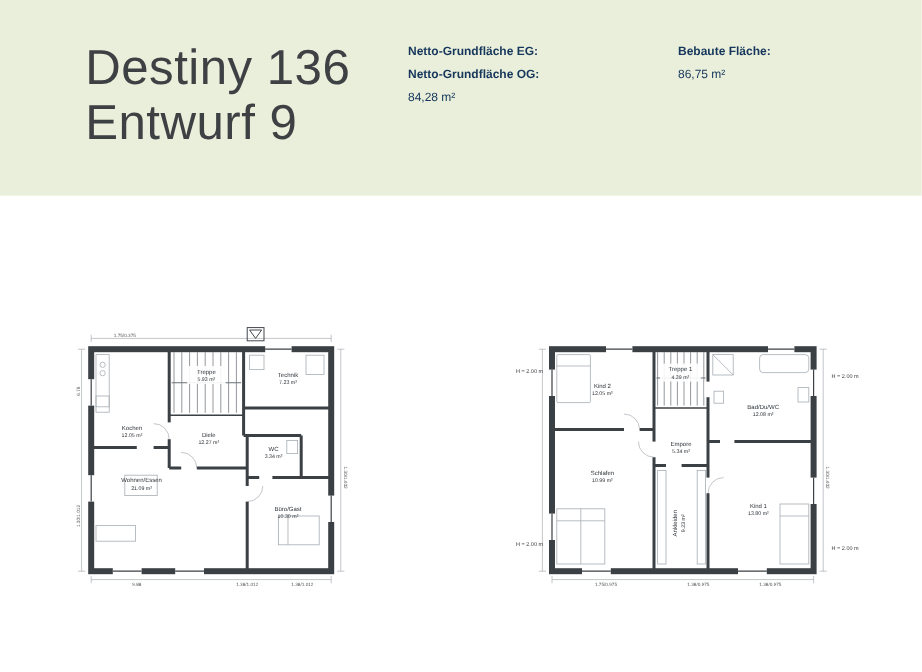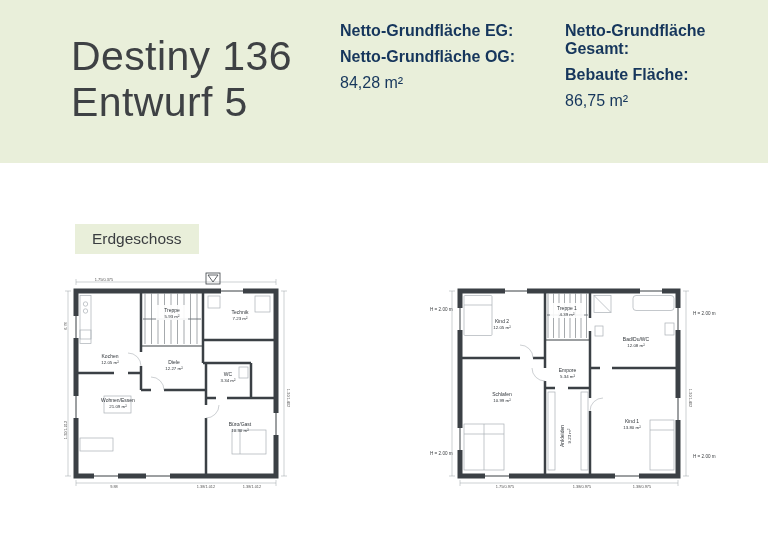--- a/index.html
+++ b/index.html
@@ -5,21 +5,21 @@
   * { margin:0; padding:0; box-sizing:border-box; }
   html,body { width:768px; height:560px; }
   body { font-family:"Liberation Sans", sans-serif; background:#ffffff; overflow:hidden; }
   .page { position:relative; width:768px; height:560px; background:#ffffff; }
 
   .band { position:absolute; left:0; top:0; width:768px; height:163px; background:#e9efda; }
 
   .title { position:absolute; left:71px; top:33px; font-size:41px; line-height:46px;
            color:#3e4144; font-weight:400; letter-spacing:.4px; }
 
-  .stats { position:absolute; top:22px; font-size:16px; color:#16365c; }
+  .stats { position:absolute; top:38px; font-size:10px; color:#16365c; }
   .stats.c1 { left:340px; }
   .stats.c2 { left:565px; }
   .stat-label { font-weight:700; margin-bottom:8px; }
   .stat-value { font-weight:400; margin-bottom:15px; }
 
   .plan-tag { position:absolute; top:224px; background:#e9efda; color:#3a3d40;
               font-size:15.5px; padding:6px 17px; }
   .tag-eg { left:75px; }
   .tag-og { left:470px; }
 
@@ -35,36 +35,34 @@
 </style>
 </head>
 <body>
 
 <div class="page">
 
   <div class="band"></div>
 
   <div class="title">
     <div>Destiny 136</div>
-    <div>Entwurf 5</div>
+    <div>Entwurf 9</div>
   </div>
 
   <div class="stats c1">
     <div class="stat-label">Netto-Grundfläche EG:</div>
     <div class="stat-label">Netto-Grundfläche OG:</div>
     <div class="stat-value">84,28 m²</div>
   </div>
 
   <div class="stats c2">
-    <div class="stat-label">Netto-Grundfläche Gesamt:</div>
     <div class="stat-label">Bebaute Fläche:</div>
     <div class="stat-value">86,75 m²</div>
   </div>
 
-  <div class="plan-tag tag-eg">Erdgeschoss</div>
 
   <svg class="plan eg" viewBox="0 0 235 225">
 
     <g stroke="#9aa0a6" stroke-width="0.5" fill="none">
       <line x1="20" y1="14" x2="220" y2="14"></line>
         <line x1="20" y1="11" x2="20" y2="17"></line>
         <line x1="220" y1="11" x2="220" y2="17"></line>
       <line x1="12" y1="23" x2="12" y2="208"></line>
         <line x1="9" y1="23" x2="15" y2="23"></line>
         <line x1="9" y1="208" x2="15" y2="208"></line>

